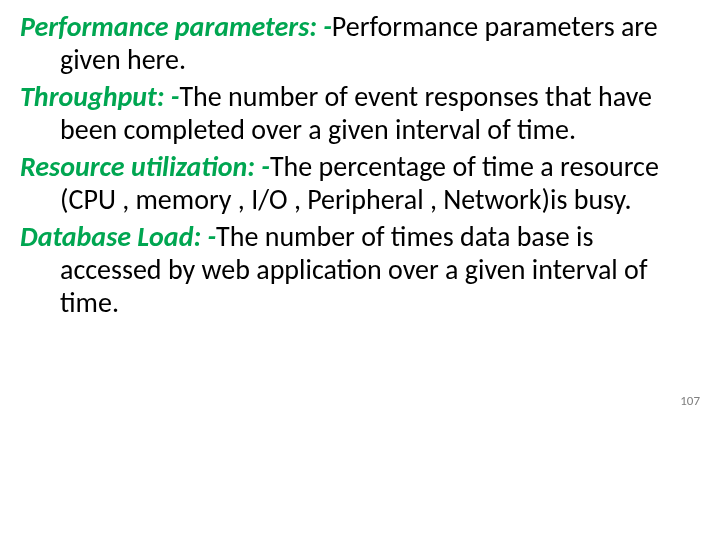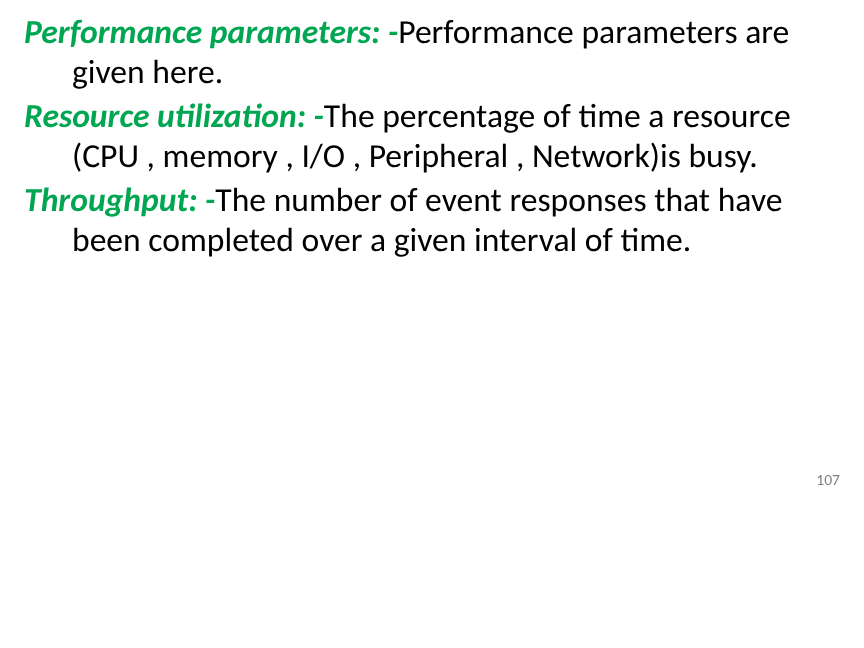--- a/index.html
+++ b/index.html
@@ -46,24 +46,27 @@
 <body>
 
 <div class="slide">
   <div class="content">
 
     <p class="para">
       <span class="term">Performance parameters: -</span><span>Performance parameters are given here.</span>
     </p>
 
     <p class="para">
+      <span class="term">Throughput: -</span><span>The number of event responses that have been completed over a given interval of time.</span>
+    </p>
+
+    <p class="para">
       <span class="term">Resource utilization: -</span><span>The percentage of time a resource (CPU , memory , I/O , Peripheral , Network)is busy.</span>
     </p>
 
+
     <p class="para">
-      <span class="term">Throughput: -</span><span>The number of event responses that have been completed over a given interval of time.</span>
+      <span class="term">Database Load: -</span><span>The number of times data base is accessed by web application over a given interval of time.</span>
     </p>
-
-
 
   </div>
   <div class="page-num">107</div>
 </div>
 
 </body></html>

